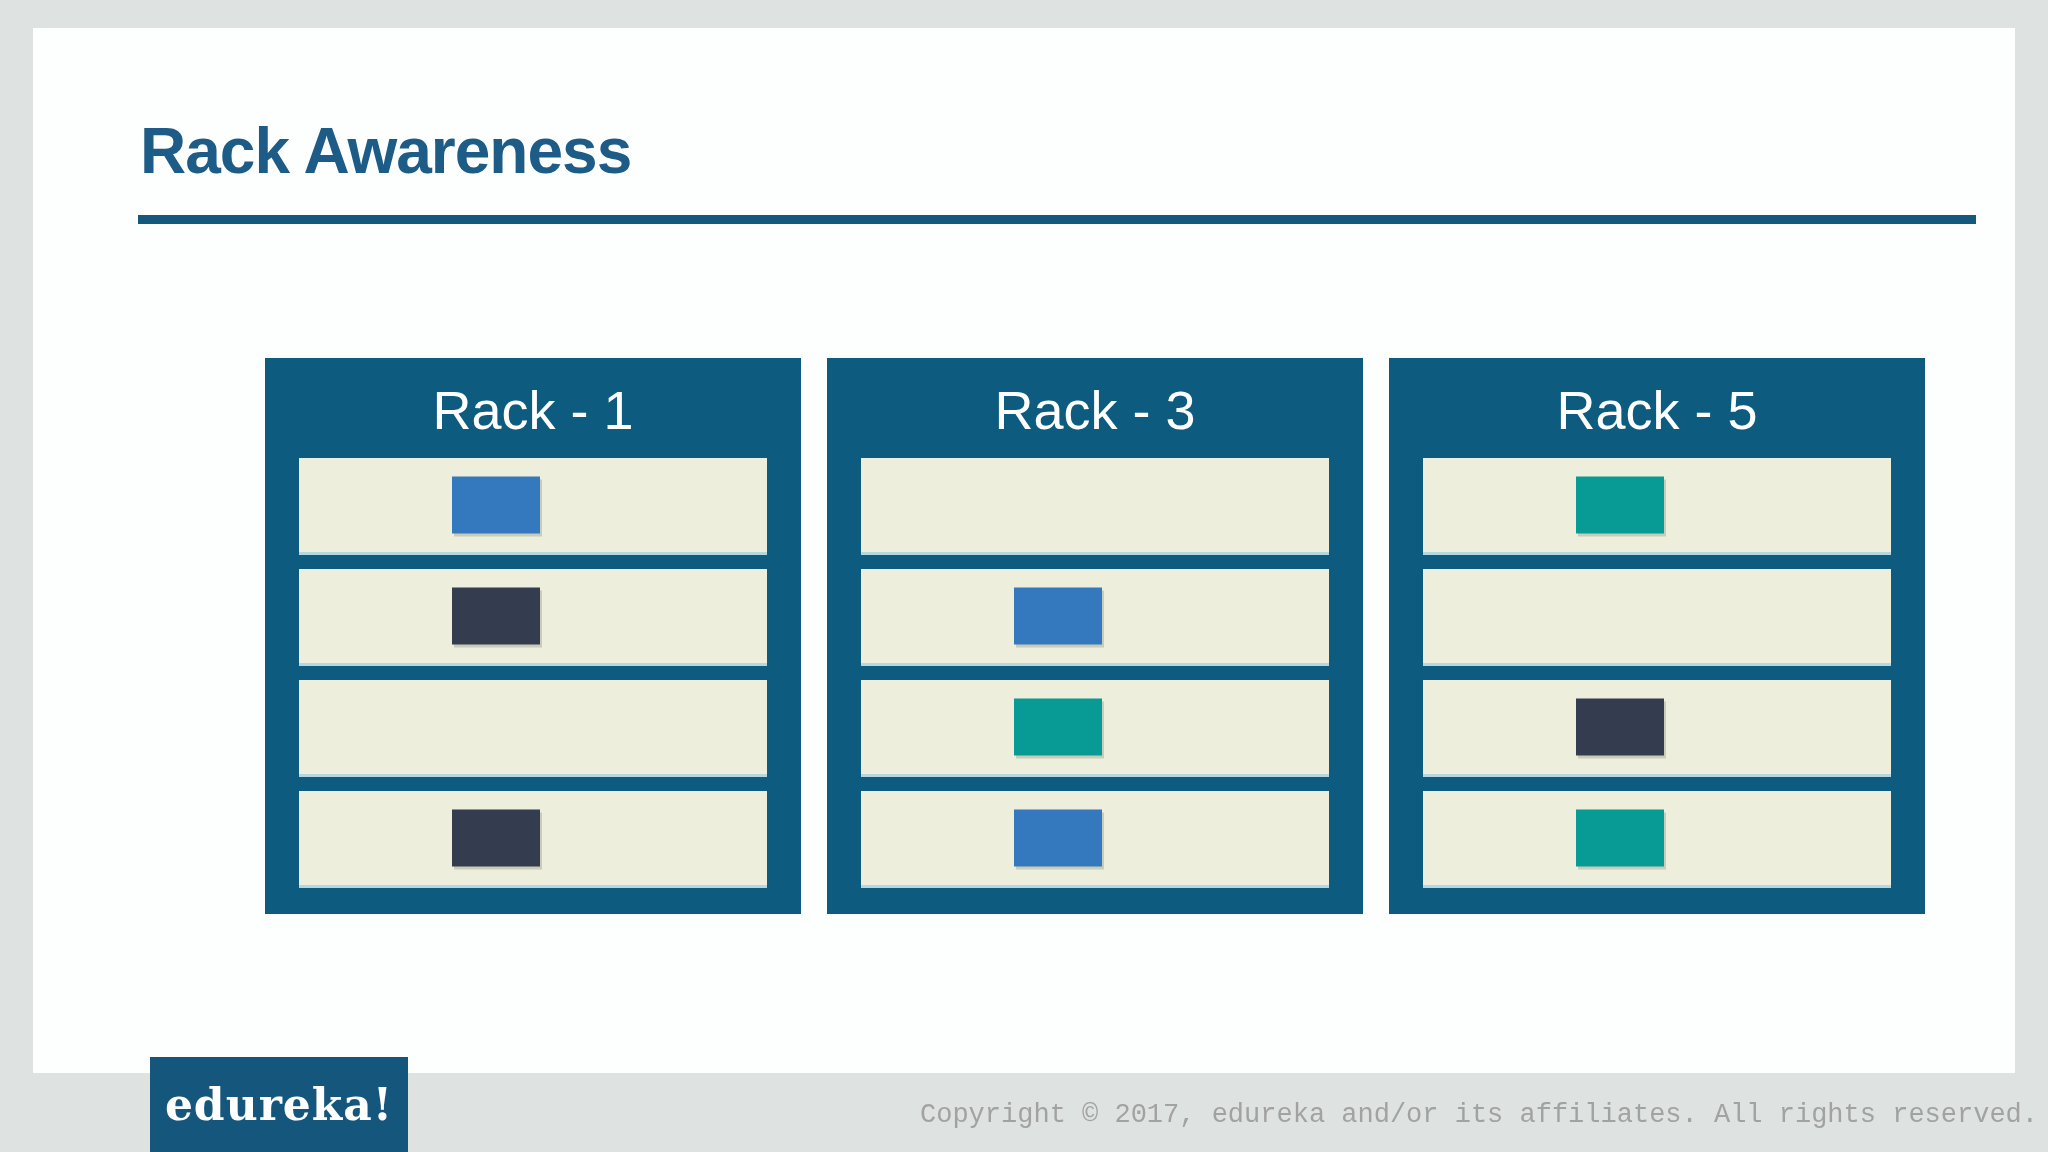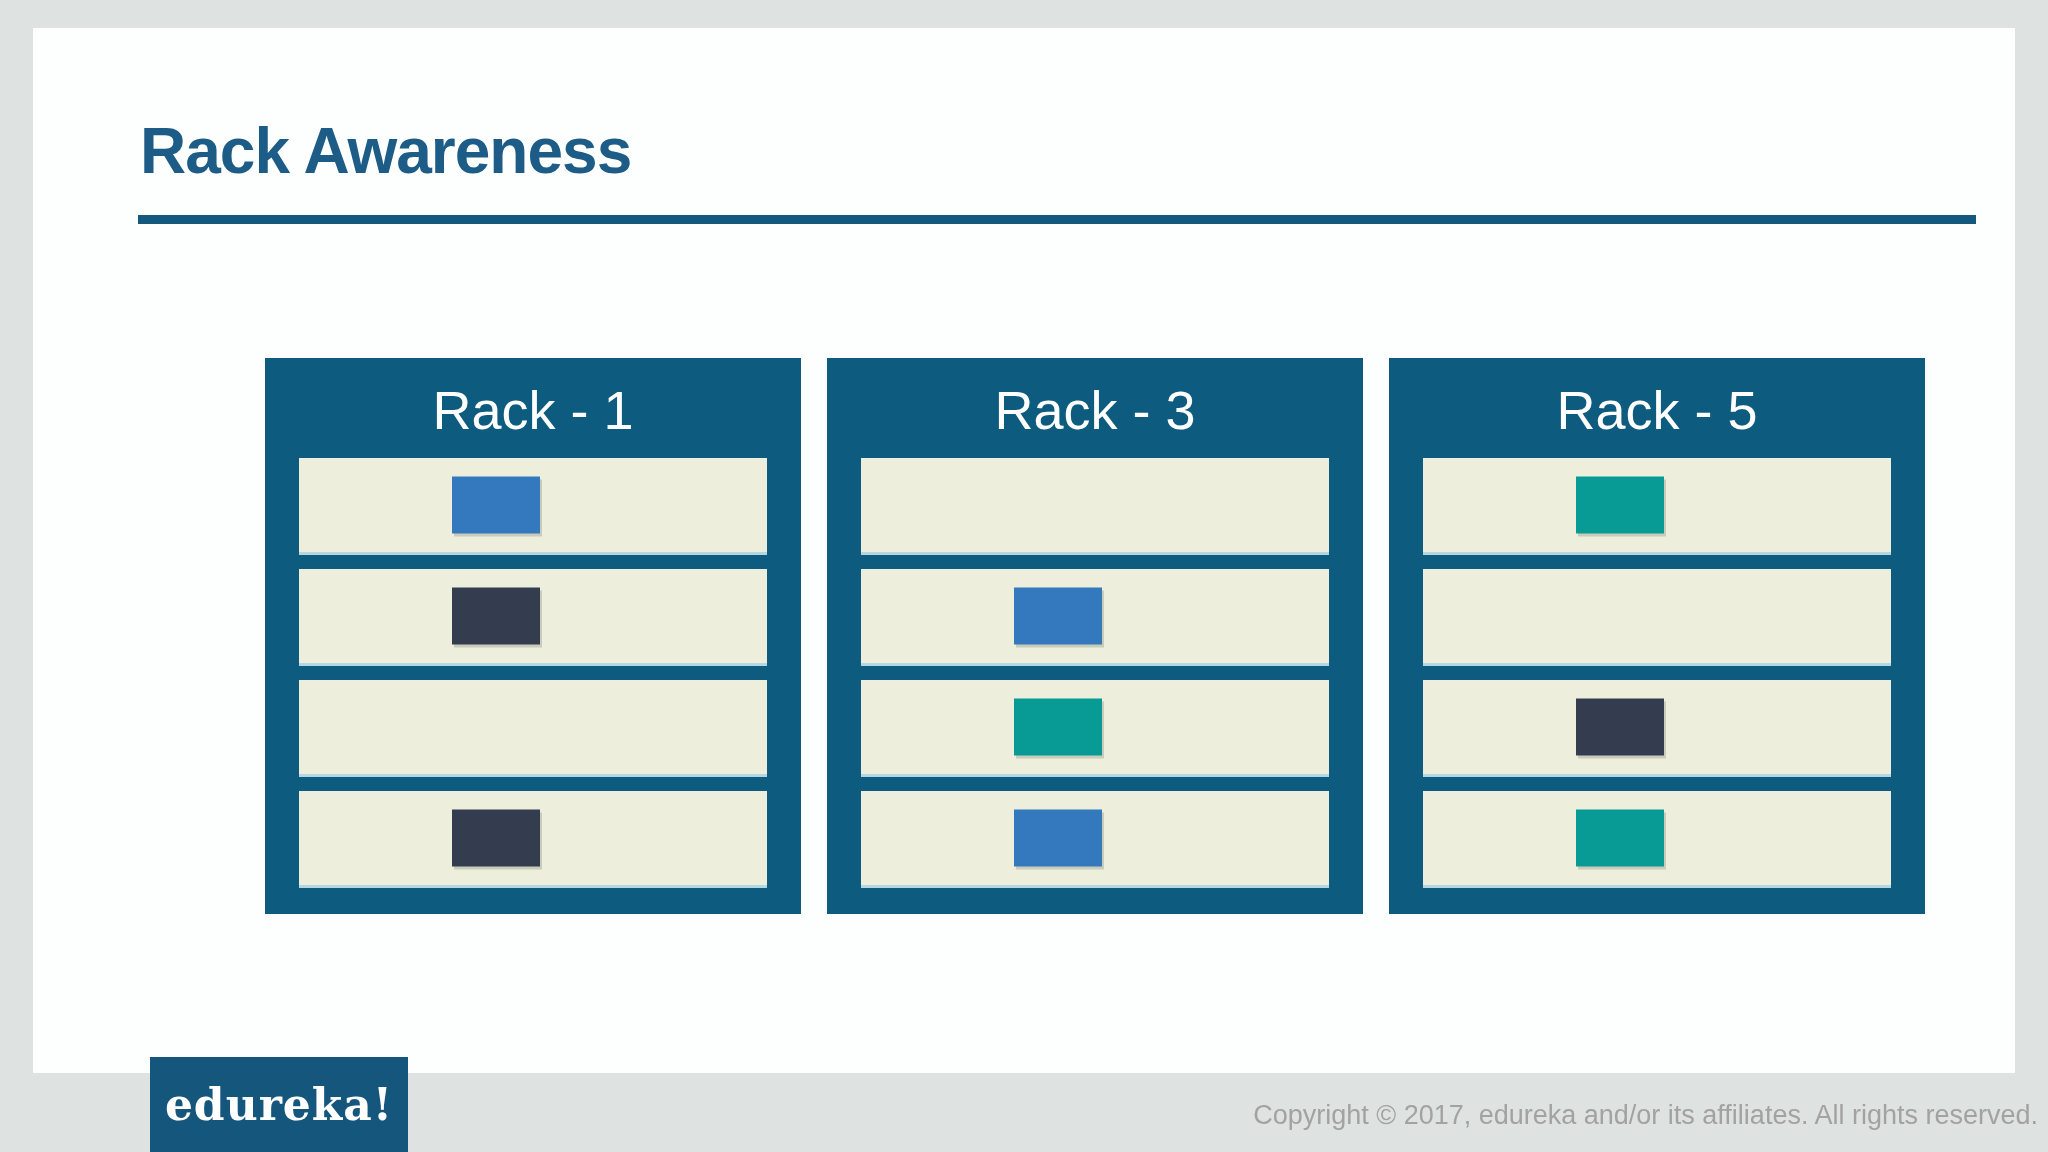--- a/index.html
+++ b/index.html
@@ -58,21 +58,21 @@
     background:var(--logo-bg,#15567d);
     display:flex;align-items:center;justify-content:center;margin-left:32px;
   }
   .logo-text{
     color:#ffffff;font-family:"DejaVu Serif","Liberation Serif",serif;
     font-weight:700;font-size:44px;letter-spacing:1px;
   }
   .copyright{
     position:absolute;right:10px;top:1100px;
     font-size:27px;color:var(--copyright-color,#a2a2a2);
-    font-family:Liberation Sans, sans-serif;
+    font-family:Liberation Mono, monospace;
   }
 </style>
 </head>
 <body>
 
 <div id="stage">
   <div class="slide">
     <div class="page-title">Rack Awareness</div>
     <div class="title-underline"></div>
     <div class="racks">

